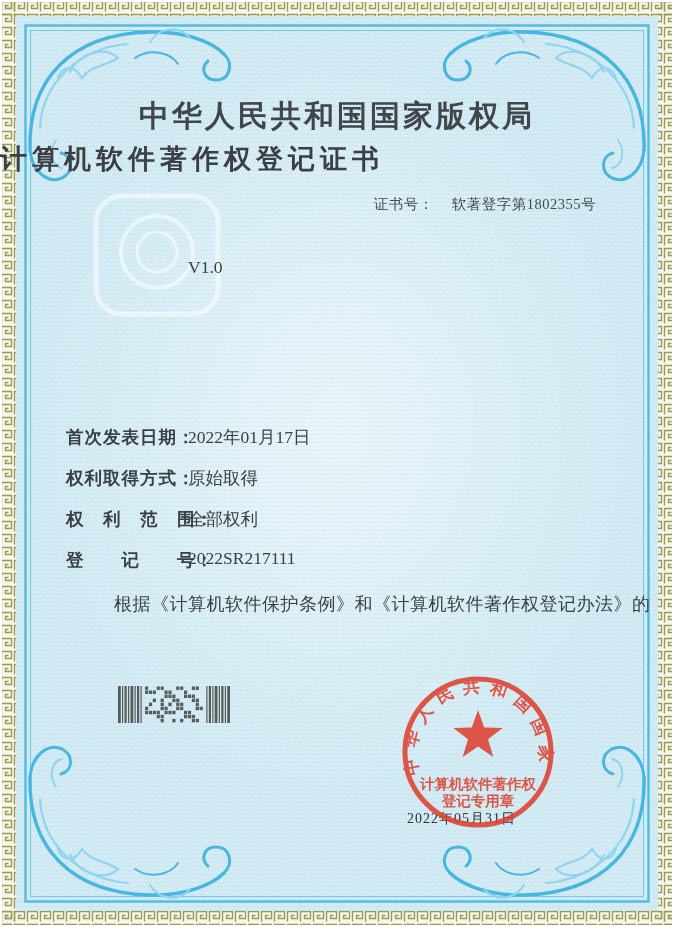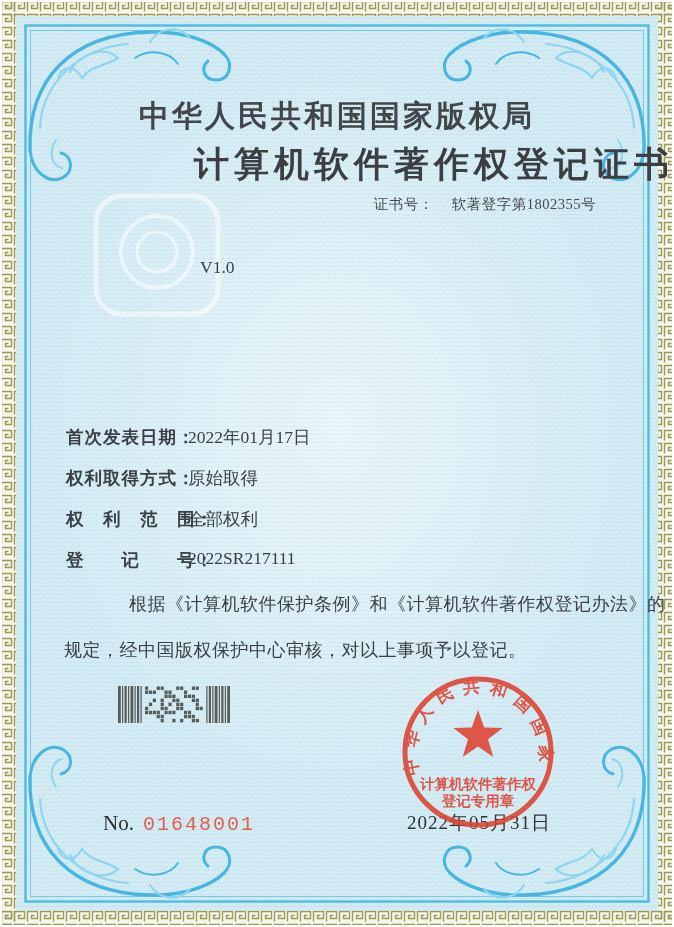--- a/index.html
+++ b/index.html
@@ -22,42 +22,42 @@
       repeating-linear-gradient(0deg, rgba(96,170,200,.10) 0 1px, rgba(96,170,200,0) 1px 4px);
   }
   svg.frame{position:absolute;left:0;top:0;z-index:2;}
   .content{position:absolute;left:0;top:0;width:100%;height:100%;z-index:3;}
   .abs{position:absolute;}
   .authority{
     left:0;top:96px;width:100%;text-align:center;
     font-size:30px;font-weight:700;letter-spacing:3px;color:#42464a;
   }
   .cert-title{
-    left:0;top:141px;width:100%;text-align:right;
-    font-size:35px;font-weight:700;letter-spacing:5px;color:#3b3f43;
+    left:0;top:141px;width:100%;text-align:left;
+    font-size:27px;font-weight:700;letter-spacing:5px;color:#3b3f43;
   }
   .cert-no{
     top:195px;right:78px;font-size:14.5px;color:#474b4f;letter-spacing:.5px;
   }
   .cert-no .cn-label{margin-right:18px;}
   .field-row{left:66px;font-size:17.5px;color:#3a3f45;}
   .field-label{display:inline-block;font-weight:600;letter-spacing:1px;}
   .field-value{position:absolute;left:122px;top:0;white-space:nowrap;font-weight:500;}
-  .row-1{top:231px;} .row-1b{left:200px;top:257px;font-size:17.5px;color:#3a3f45;}
+  .row-1{top:231px;} .row-1b{left:188px;top:257px;font-size:17.5px;color:#3a3f45;}
   .row-2{top:306px;} .row-3{top:382px;} .row-4{top:425px;}
   .row-5{top:466px;} .row-6{top:507px;text-decoration:underline;} .row-7{top:548px;}
   .statement{font-size:18px;color:#3a3f45;letter-spacing:.5px;white-space:nowrap;}
-  .st-1{left:114px;top:592px;margin-left:15px;} .st-2{left:64px;top:638px;}
+  .st-1{left:114px;top:592px;} .st-2{left:64px;top:638px;}
   .serial{left:103px;top:811px;font-size:21px;color:#2e2f31;}
   .serial .num{
     font-family:"Liberation Mono","DejaVu Sans Mono",monospace;
     font-size:20px;color:#e0604a;letter-spacing:2px;margin-left:9px;
   }
   .issue-date{
-    left:407px;top:810px;font-size:19px;color:#2f3236;letter-spacing:1px;z-index:3;
+    left:407px;top:810px;font-size:14px;color:#2f3236;letter-spacing:1px;z-index:3;
   }
   .seal-wrap{left:398px;top:672px;width:160px;height:160px;z-index:4;opacity:.88;}
   .barcode-wrap{left:118px;top:686px;width:112px;height:37px;}
 </style>
 </head>
 <body>
 
 <div id="page">
 
   <div class="paper"></div>
@@ -138,21 +138,20 @@
       <span class="field-label">权　利　范　围：</span>
       <span class="field-value">全部权利</span>
     </div>
 
     <div class="abs field-row row-7">
       <span class="field-label">登　　记　　号：</span>
       <span class="field-value">2022SR217111</span>
     </div>
 
     <div class="abs statement st-1">根据《计算机软件保护条例》和《计算机软件著作权登记办法》的</div>
-    <div class="abs statement st-2">规定，经中国版权保护中心审核，对以上事项予以登记。</div>
 
     <div class="abs barcode-wrap">
       <svg id="bc" width="112" height="37" viewBox="0 0 112 37">
           <rect x="0" y="0" w="2.8" width="2.8" height="37" fill="#575c59"></rect>
           <rect x="4" y="0" w="1.2" width="1.2" height="37" fill="#575c59"></rect>
           <rect x="6.5" y="0" w="2.2" width="2.2" height="37" fill="#575c59"></rect>
           <rect x="10" y="0" w="1.2" width="1.2" height="37" fill="#575c59"></rect>
           <rect x="12.5" y="0" w="2.8" width="2.8" height="37" fill="#575c59"></rect>
           <rect x="16.5" y="0" w="1.2" width="1.2" height="37" fill="#575c59"></rect>
           <rect x="19" y="0" w="2.2" width="2.2" height="37" fill="#575c59"></rect>
@@ -218,23 +217,20 @@
           <rect x="73.8" y="32.9" w="3.2" width="3.2" height="3.4" fill="#575c59"></rect>
           <rect x="77.69999999999999" y="0.5" w="3.2" width="3.2" height="3.4" fill="#575c59"></rect>
           <rect x="77.69999999999999" y="12.649999999999999" w="3.2" width="3.2" height="3.4" fill="#575c59"></rect>
           <rect x="77.69999999999999" y="16.7" w="3.2" width="3.2" height="3.4" fill="#575c59"></rect>
           <rect x="77.69999999999999" y="20.75" w="3.2" width="3.2" height="3.4" fill="#575c59"></rect>
           <rect x="77.69999999999999" y="32.9" w="3.2" width="3.2" height="3.4" fill="#575c59"></rect>
           <rect x="81.6" y="20.75" w="3.2" width="3.2" height="3.4" fill="#575c59"></rect>
         </svg>
     </div>
 
-    <div class="abs serial">
-      <span>No.</span><span class="num">01648001</span>
-    </div>
 
     <div class="abs issue-date">2022年05月31日</div>
 
     <div class="abs seal-wrap">
       <svg width="160" height="160" viewBox="0 0 160 160">
         <defs>
           <path id="sealArc" d="M 22,104 A 62,62 0 1 1 138,104" fill="none"></path>
         </defs>
         <circle cx="80" cy="80" r="73" fill="none" stroke="#de4130" stroke-width="5"></circle>
         <polygon fill="#de4130" points="80,38 86.2,55.5 104.7,56 90,67.2 95.3,85 80,74.5 64.7,85 70,67.2 55.3,56 73.8,55.5"></polygon>

